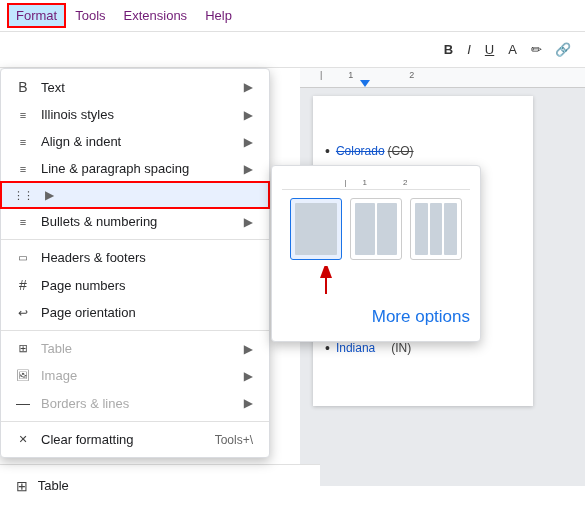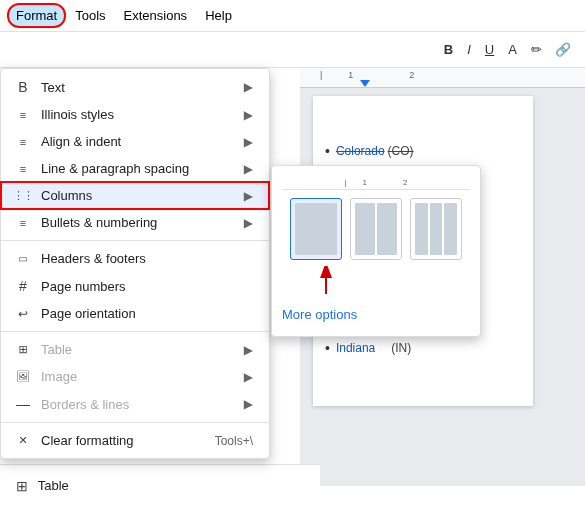--- a/index.html
+++ b/index.html
@@ -19,23 +19,23 @@
       align-items: center;
       height: 32px;
       background: #fff;
       border-bottom: 1px solid #e0e0e0;
       padding: 0 8px;
       gap: 2px;
     }
     .menu-item {
       padding: 4px 8px;
       cursor: pointer;
-      border-radius: 11px;
+      border-radius: 0;
       font-size: 13px;
-      color: #000000;
+      color: #701a75;
     }
     .menu-item:hover, .menu-item.active {
       background: #e8eaed;
     }
     .menu-item.active {
       background: #c2e7ff;
     }
 
     
     .toolbar {
@@ -183,23 +183,23 @@
       flex: 1;
       gap: 2px;
     }
     .col3-wrap .col-inner {
       flex: 1;
       background: #c9d2db;
       border-radius: 1px;
     }
 
     .more-options-row {
-      text-align: left;
+      text-align: right;
       padding: 4px 0;
-      font-size: 13px;
+      font-size: 17px;
       color: #1a73e8;
       cursor: pointer;
     }
 
     
     .top-toolbar-right {
       display: flex;
       align-items: center;
       gap: 4px;
     }
@@ -321,21 +321,20 @@
         </div>
 
         <div class="dropdown-item">
           <span class="item-icon" style="font-size:11px;">≡</span>
           <span class="item-label">Line &amp; paragraph spacing</span>
           <span class="arrow">▶</span>
         </div>
 
         <div class="dropdown-item highlighted highlight-border">
           <span class="item-icon" style="font-size:11px; letter-spacing:-1px;">⋮⋮</span>
-          <span class="item-label">Columns</span>
           <span class="arrow">▶</span>
         </div>
 
         <div class="dropdown-item">
           <span class="item-icon" style="font-size:11px;">≡</span>
           <span class="item-label">Bullets &amp; numbering</span>
           <span class="arrow">▶</span>
         </div>
 
         <div class="dropdown-sep"></div>

